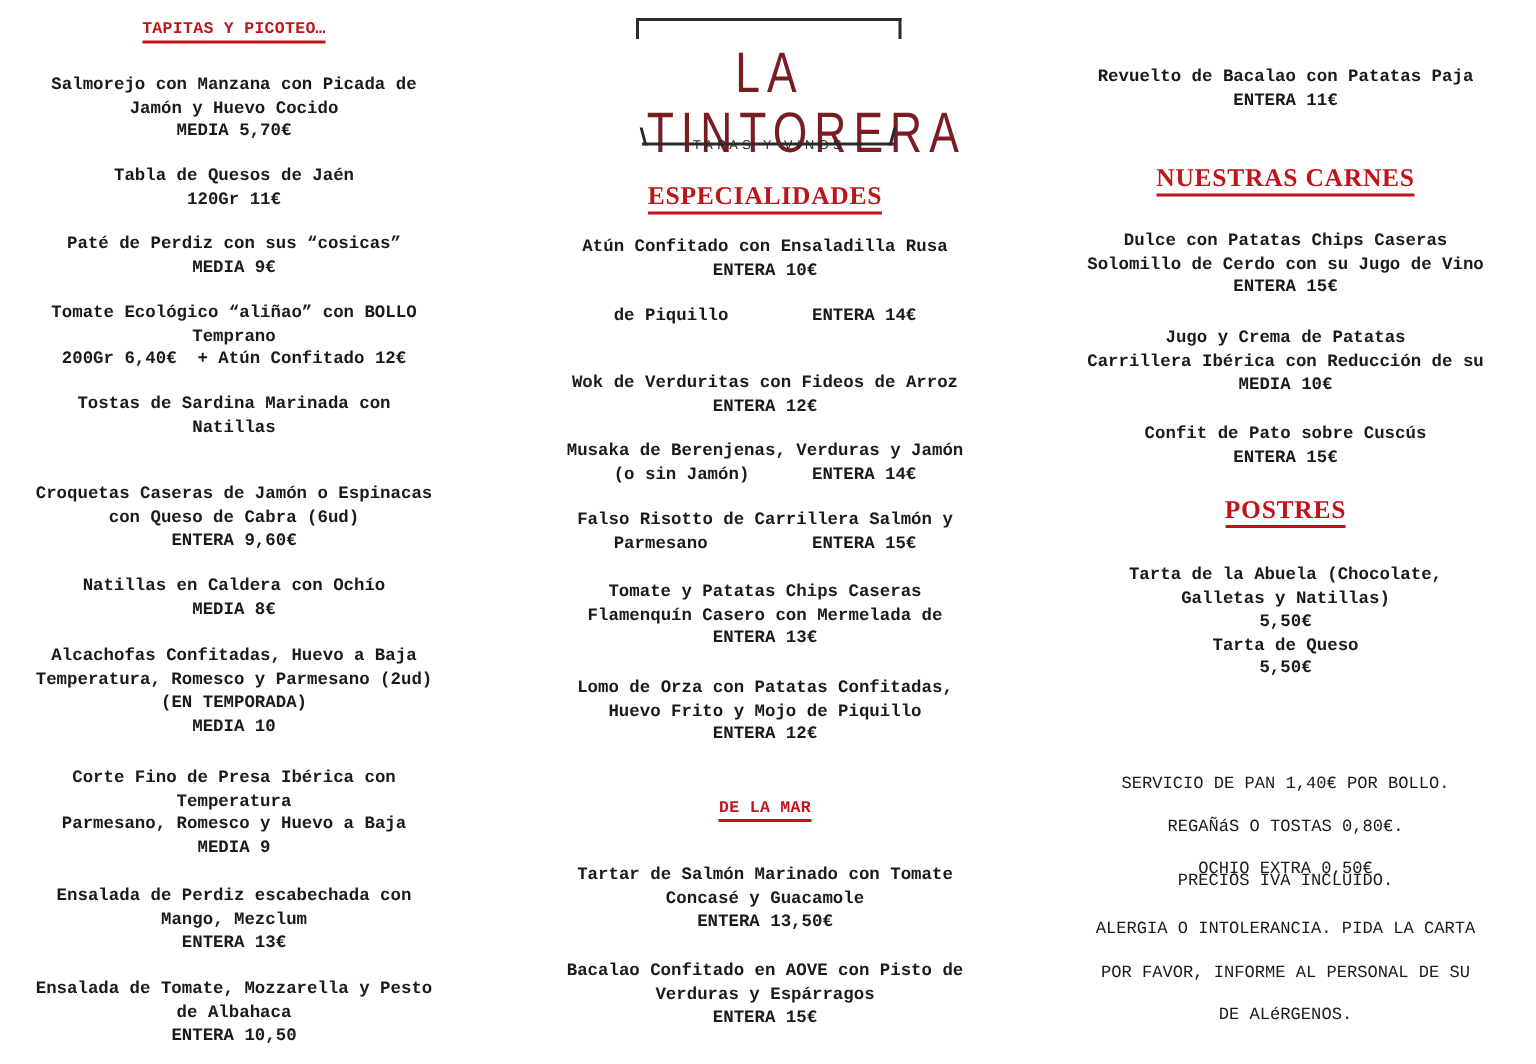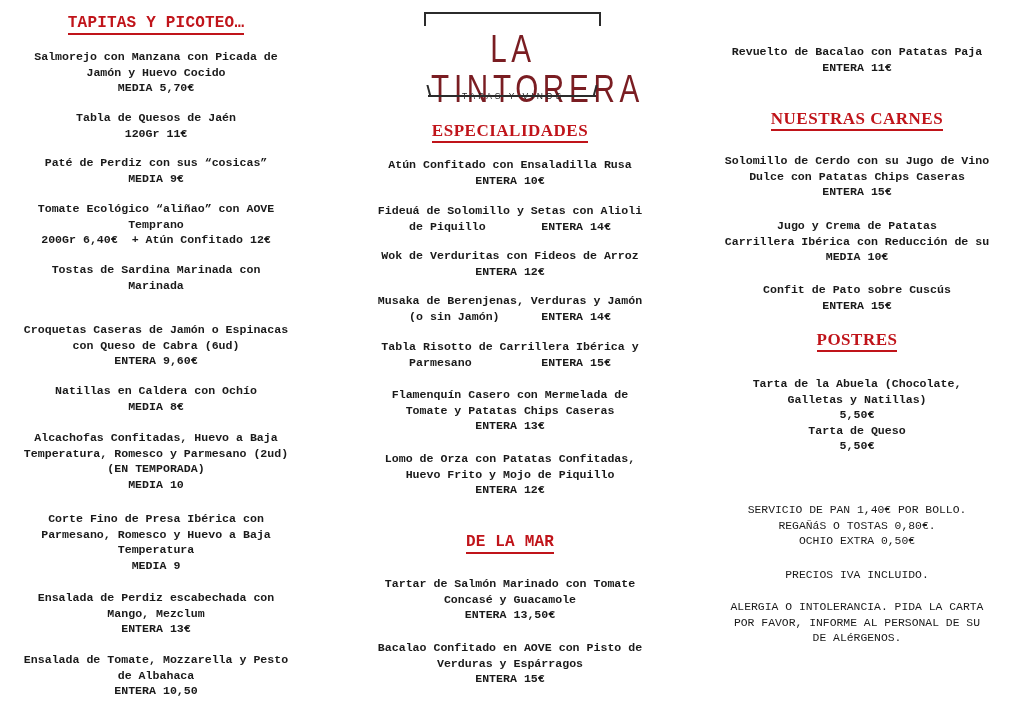--- a/index.html
+++ b/index.html
@@ -7,21 +7,21 @@
     body { position: relative; font-family: "Liberation Mono", "DejaVu Sans Mono", monospace; color: #111; }
 
     .col { position: absolute; top: 0; text-align: center; }
     .col-1 { left: 0; width: 312px; }
     .col-2 { left: 340px; width: 340px; }
     .col-3 { left: 690px; width: 334px; }
 
     .heading {
       position: absolute; left: 0; right: 0; text-align: center;
       font-family: "Liberation Mono", monospace; font-weight: bold;
-      font-size: 16px; color: #c0141a; letter-spacing: 0.2px;
+      font-size: 11px; color: #c0141a; letter-spacing: 0.2px;
     }
     .heading span { border-bottom: 2px solid #c0141a; padding-bottom: 1px; }
     .heading.serif { font-family: "Liberation Serif", "DejaVu Serif", serif; font-size: 17px; letter-spacing: 0.5px; }
 
     .item { position: absolute; left: 0; right: 0; }
     .line {
       display: block; font-size: 11.6px; font-weight: bold;
       line-height: 15.6px; white-space: pre; color: #1a1a1a;
     }
 
@@ -45,21 +45,21 @@
     .logo .bracket-bottom {
       position: absolute; left: 20px; right: 22px; top: 73px; height: 12px;
       border-bottom: 2px solid #2b2b2b;
     }
     .logo .bracket-bottom::before, .logo .bracket-bottom::after {
       content: ""; position: absolute; bottom: -2px; width: 2px; height: 12px; background: #2b2b2b;
     }
     .logo .bracket-bottom::before { left: 0; transform: skewX(15deg); }
     .logo .bracket-bottom::after { right: 0; transform: skewX(-15deg); }
 
-    .note .line { font-weight: normal; font-size: 11.4px; }
+    .note .line { font-weight: normal; font-size: 11.4px; margin-top: 13px; }
   </style>
 </head>
 <body>
 
 <div class="col col-1">
   <div class="heading" style="top:14px"><span>TAPITAS Y PICOTEO…</span></div>
 
   <div class="item" style="top:49px">
     <span class="line">Salmorejo con Manzana con Picada de</span>
     <span class="line">Jamón y Huevo Cocido</span>
@@ -67,47 +67,47 @@
   </div>
   <div class="item" style="top:110px">
     <span class="line">Tabla de Quesos de Jaén</span>
     <span class="line">120Gr 11€</span>
   </div>
   <div class="item" style="top:155px">
     <span class="line">Paté de Perdiz con sus “cosicas”</span>
     <span class="line">MEDIA 9€</span>
   </div>
   <div class="item" style="top:201px">
-    <span class="line">Tomate Ecológico “aliñao” con AOVE</span>
+    <span class="line">Tomate Ecológico “aliñao” con BOLLO</span>
     <span class="line">Temprano</span>
     <span class="line">200Gr 6,40€  + Atún Confitado 12€</span>
   </div>
   <div class="item" style="top:262px">
     <span class="line">Tostas de Sardina Marinada con</span>
-    <span class="line">Marinada</span>
+    <span class="line">Natillas</span>
   </div>
   <div class="item" style="top:322px">
     <span class="line">Croquetas Caseras de Jamón o Espinacas</span>
     <span class="line">con Queso de Cabra (6ud)</span>
     <span class="line">ENTERA 9,60€</span>
   </div>
   <div class="item" style="top:383px">
     <span class="line">Natillas en Caldera con Ochío</span>
     <span class="line">MEDIA 8€</span>
   </div>
   <div class="item" style="top:430px">
     <span class="line">Alcachofas Confitadas, Huevo a Baja</span>
     <span class="line">Temperatura, Romesco y Parmesano (2ud)</span>
     <span class="line">(EN TEMPORADA)</span>
     <span class="line">MEDIA 10</span>
   </div>
   <div class="item" style="top:511px">
     <span class="line">Corte Fino de Presa Ibérica con</span>
+    <span class="line">Temperatura</span>
     <span class="line">Parmesano, Romesco y Huevo a Baja</span>
-    <span class="line">Temperatura</span>
     <span class="line">MEDIA 9</span>
   </div>
   <div class="item" style="top:590px">
     <span class="line">Ensalada de Perdiz escabechada con</span>
     <span class="line">Mango, Mezclum</span>
     <span class="line">ENTERA 13€</span>
   </div>
   <div class="item" style="top:652px">
     <span class="line">Ensalada de Tomate, Mozzarella y Pesto</span>
     <span class="line">de Albahaca</span>
@@ -123,38 +123,37 @@
 </div>
 
 <div class="col col-2">
   <div class="heading serif" style="top:121px"><span>ESPECIALIDADES</span></div>
 
   <div class="item" style="top:157px">
     <span class="line">Atún Confitado con Ensaladilla Rusa</span>
     <span class="line">ENTERA 10€</span>
   </div>
   <div class="item" style="top:203px">
-    <span class="line">Fideuá de Solomillo y Setas con Alioli</span>
     <span class="line">de Piquillo        ENTERA 14€</span>
   </div>
   <div class="item" style="top:248px">
     <span class="line">Wok de Verduritas con Fideos de Arroz</span>
     <span class="line">ENTERA 12€</span>
   </div>
   <div class="item" style="top:293px">
     <span class="line">Musaka de Berenjenas, Verduras y Jamón</span>
     <span class="line">(o sin Jamón)      ENTERA 14€</span>
   </div>
   <div class="item" style="top:339px">
-    <span class="line">Tabla Risotto de Carrillera Ibérica y</span>
+    <span class="line">Falso Risotto de Carrillera Salmón y</span>
     <span class="line">Parmesano          ENTERA 15€</span>
   </div>
   <div class="item" style="top:387px">
+    <span class="line">Tomate y Patatas Chips Caseras</span>
     <span class="line">Flamenquín Casero con Mermelada de</span>
-    <span class="line">Tomate y Patatas Chips Caseras</span>
     <span class="line">ENTERA 13€</span>
   </div>
   <div class="item" style="top:451px">
     <span class="line">Lomo de Orza con Patatas Confitadas,</span>
     <span class="line">Huevo Frito y Mojo de Piquillo</span>
     <span class="line">ENTERA 12€</span>
   </div>
 
   <div class="heading" style="top:533px"><span>DE LA MAR</span></div>
 
@@ -172,22 +171,22 @@
 
 <div class="col col-3">
   <div class="item" style="top:44px">
     <span class="line">Revuelto de Bacalao con Patatas Paja</span>
     <span class="line">ENTERA 11€</span>
   </div>
 
   <div class="heading serif" style="top:109px"><span>NUESTRAS CARNES</span></div>
 
   <div class="item" style="top:153px">
+    <span class="line">Dulce con Patatas Chips Caseras</span>
     <span class="line">Solomillo de Cerdo con su Jugo de Vino</span>
-    <span class="line">Dulce con Patatas Chips Caseras</span>
     <span class="line">ENTERA 15€</span>
   </div>
   <div class="item" style="top:218px">
     <span class="line">Jugo y Crema de Patatas</span>
     <span class="line">Carrillera Ibérica con Reducción de su</span>
     <span class="line">MEDIA 10€</span>
   </div>
   <div class="item" style="top:282px">
     <span class="line">Confit de Pato sobre Cuscús</span>
     <span class="line">ENTERA 15€</span>

